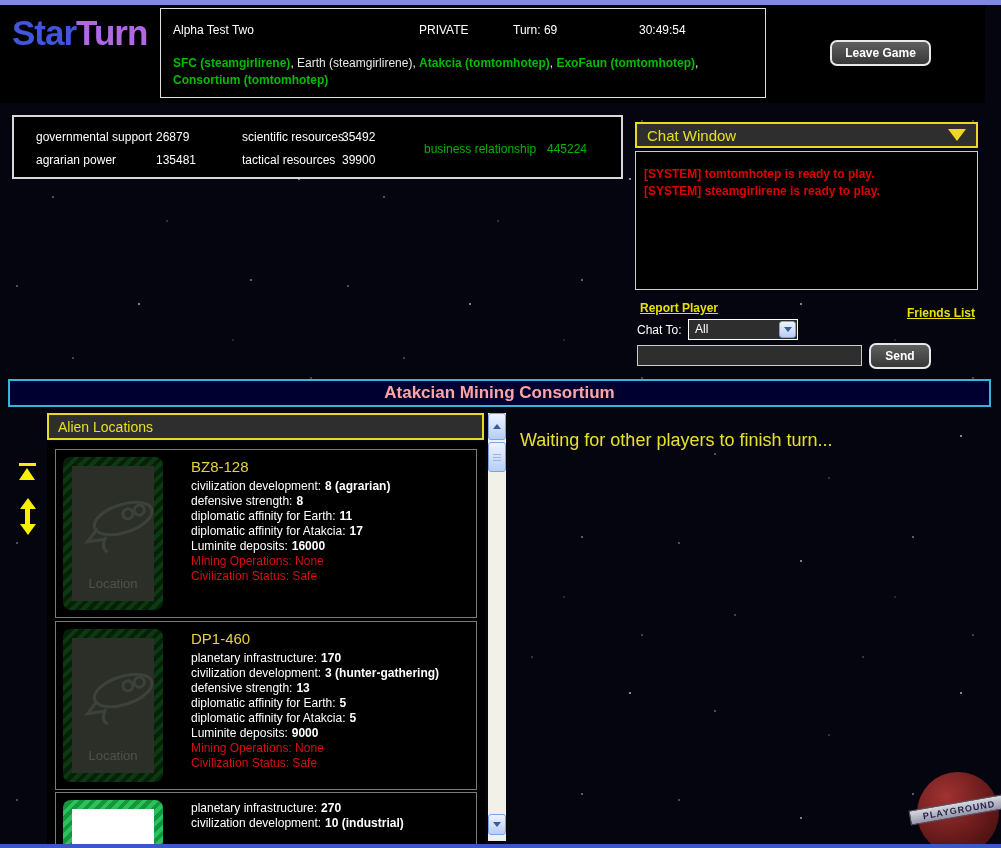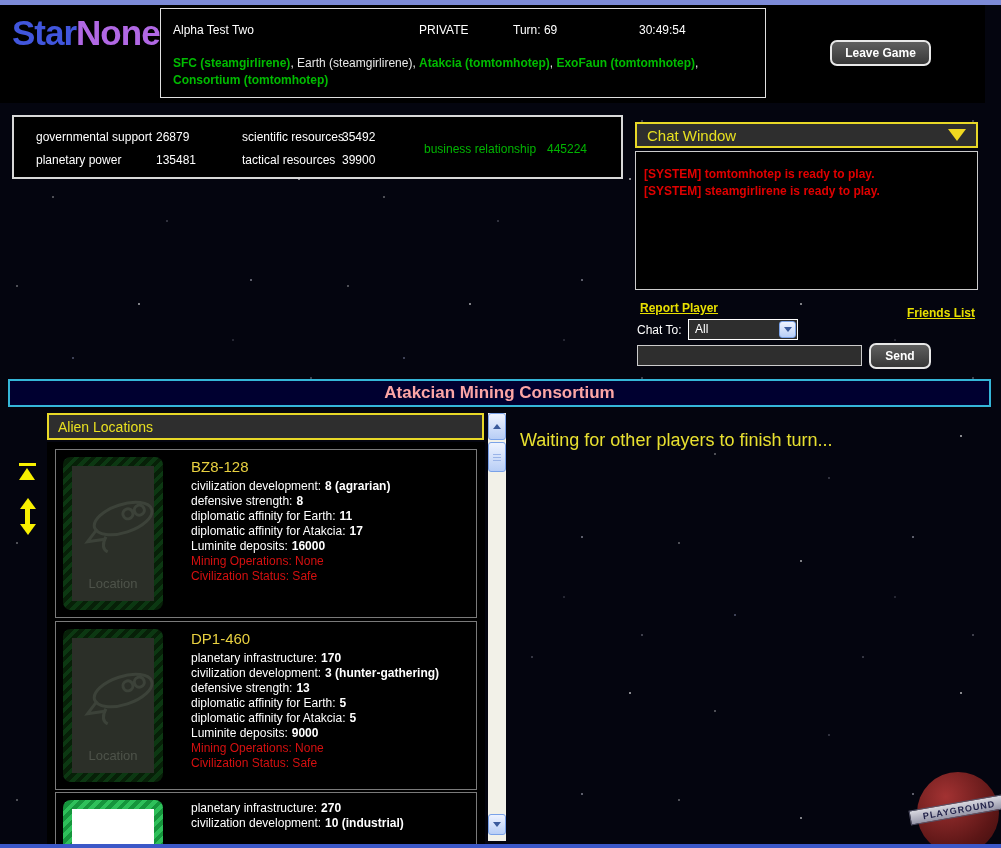--- a/index.html
+++ b/index.html
@@ -115,37 +115,37 @@
     display:flex; align-items:center; justify-content:center;
     font-size:9px; font-weight:bold; letter-spacing:1px; color:#23234a; }
 </style>
 </head>
 <body>
 
 <div id="page">
   <div class="topbar"></div>
 
   <div class="header-band">
-    <div class="logo"><span class="p1">Star</span><span class="p2">None</span></div>
+    <div class="logo"><span class="p1">Star</span><span class="p2">Turn</span></div>
 
     <div class="infobox">
       <span class="t" style="left:12px;top:14px;">Alpha Test Two</span>
       <span class="t" style="left:258px;top:14px;">PRIVATE</span>
       <span class="t" style="left:352px;top:14px;">Turn: 69</span>
       <span class="t" style="left:478px;top:14px;">30:49:54</span>
       <div class="players"><span class="green">SFC (steamgirlirene)</span><span class="white">, </span><span class="white">Earth (steamgirlirene)</span><span class="white">, </span><span class="green">Atakcia (tomtomhotep)</span><span class="white">, </span><span class="green">ExoFaun (tomtomhotep)</span><span class="white">, </span><br><span class="green">Consortium (tomtomhotep)</span></div>
     </div>
 
     <div class="btn leave-btn">Leave Game</div>
   </div>
 
   <div class="stats">
     <span class="t" style="left:22px;top:13px;">governmental support</span>
     <span class="t" style="left:142px;top:13px;">26879</span>
-    <span class="t" style="left:22px;top:36px;">planetary power</span>
+    <span class="t" style="left:22px;top:36px;">agrarian power</span>
     <span class="t" style="left:142px;top:36px;">135481</span>
     <span class="t" style="left:228px;top:13px;">scientific resources</span>
     <span class="t" style="left:328px;top:13px;">35492</span>
     <span class="t" style="left:228px;top:36px;">tactical resources</span>
     <span class="t" style="left:328px;top:36px;">39900</span>
     <span class="t g" style="left: 410px; top: 25px; color: rgb(0, 180, 0);">business relationship</span>
     <span class="t g" style="left: 533px; top: 25px; color: rgb(0, 180, 0);">445224</span>
   </div>
 
   <div class="chat-header">

